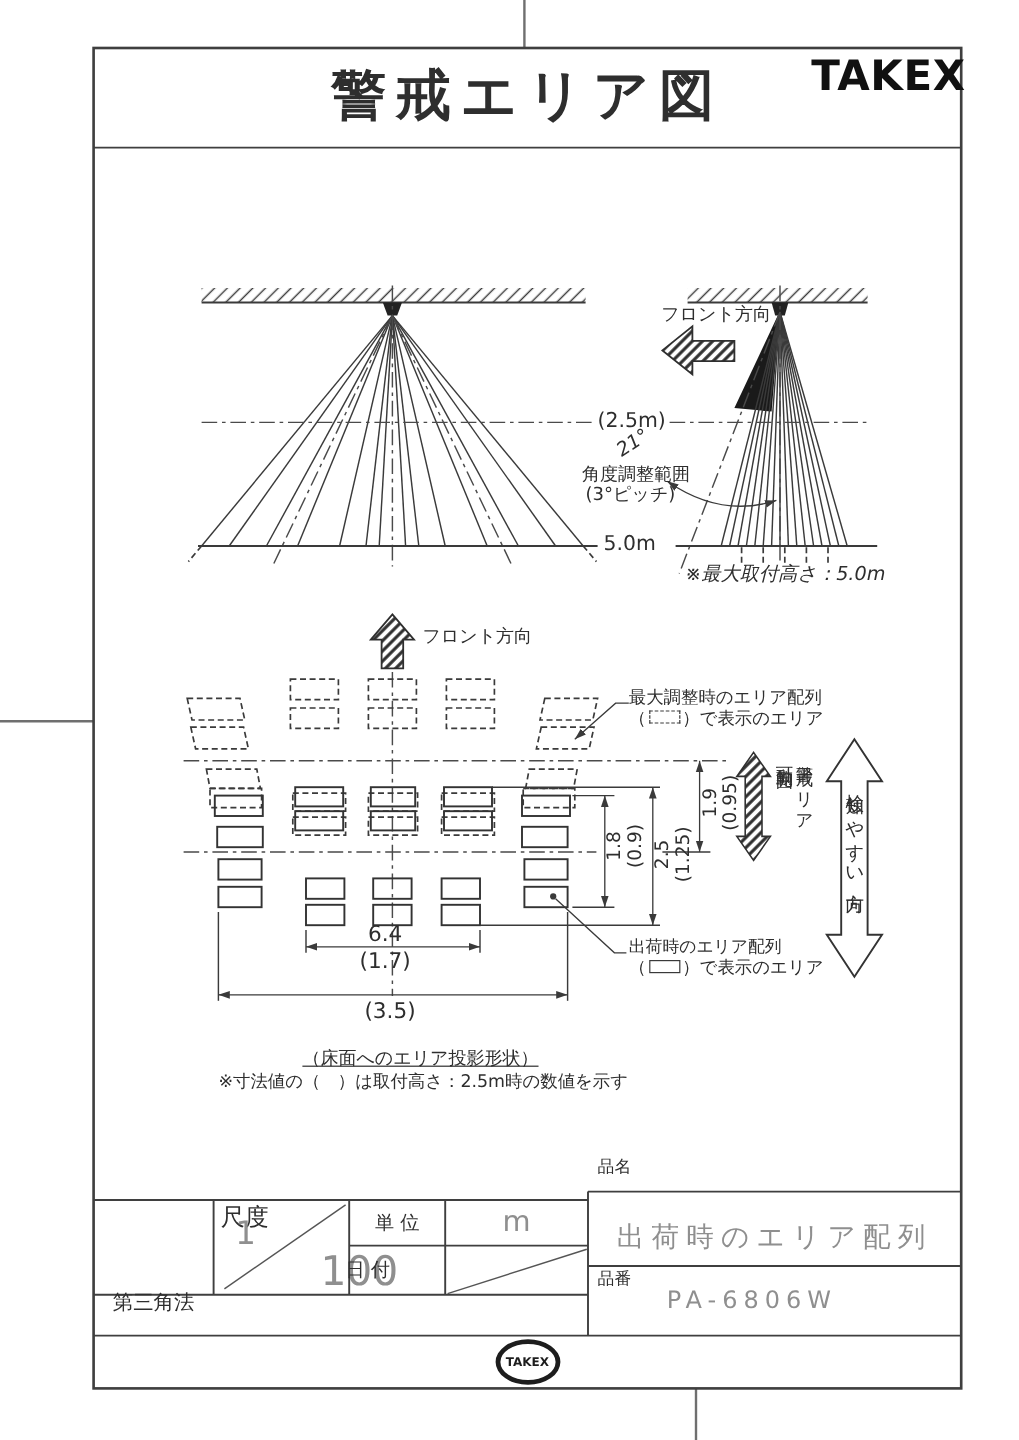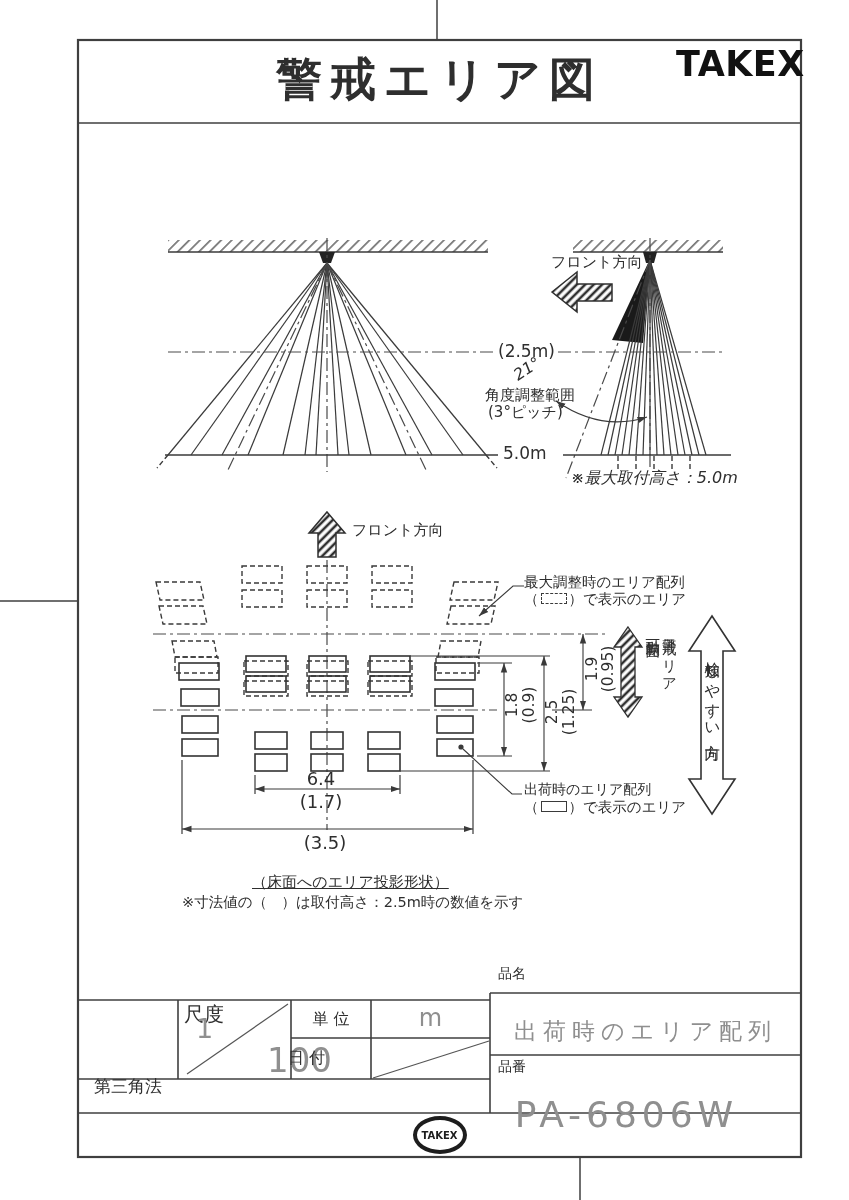--- a/index.html
+++ b/index.html
@@ -274,21 +274,21 @@
 <div class="lbl ctr" style="left:78px;top:1029px;width:100px;font-size:17px;margin-top:48px;">第三角法</div>
 <div class="lbl" style="left:184px;top:1003px;font-size:20px;">尺度</div>
 <div class="lbl gray" style="left:196px;top:1014px;font-size:27px;">1</div>
 <div class="lbl gray" style="left:235px;top:1041px;font-size:34px;margin-left:32px;">100</div>
 <div class="lbl ctr" style="left:291px;top:1010px;width:80px;font-size:16px;">単 位</div>
 <div class="lbl gray ctr" style="left:371px;top:1005px;width:119px;font-size:24px;">m</div>
 <div class="lbl ctr" style="left:278px;top:1049px;width:57px;font-size:16px;">日 付</div>
 <div class="lbl" style="left:498px;top:966px;font-size:14px;">品名</div>
 <div class="lbl gray ctr" style="left:490px;top:1019px;width:311px;font-size:23px;letter-spacing:6px;">出荷時のエリア配列</div>
 <div class="lbl" style="left:498px;top:1059px;font-size:14px;">品番</div>
-<div class="lbl gray ctr" style="left:490px;top:1072px;width:273px;font-size:36px;letter-spacing:5px;margin-top:23px;">PA-6806W</div>
+<div class="lbl gray ctr" style="left:490px;top:1072px;width:273px;font-size:20px;letter-spacing:5px;">PA-6806W</div>
 
 <div class="footer-strip">
   <div class="logo-oval">
     <span>TAKEX</span>
   </div>
 </div>
 
 </div>
 
 </body></html>

